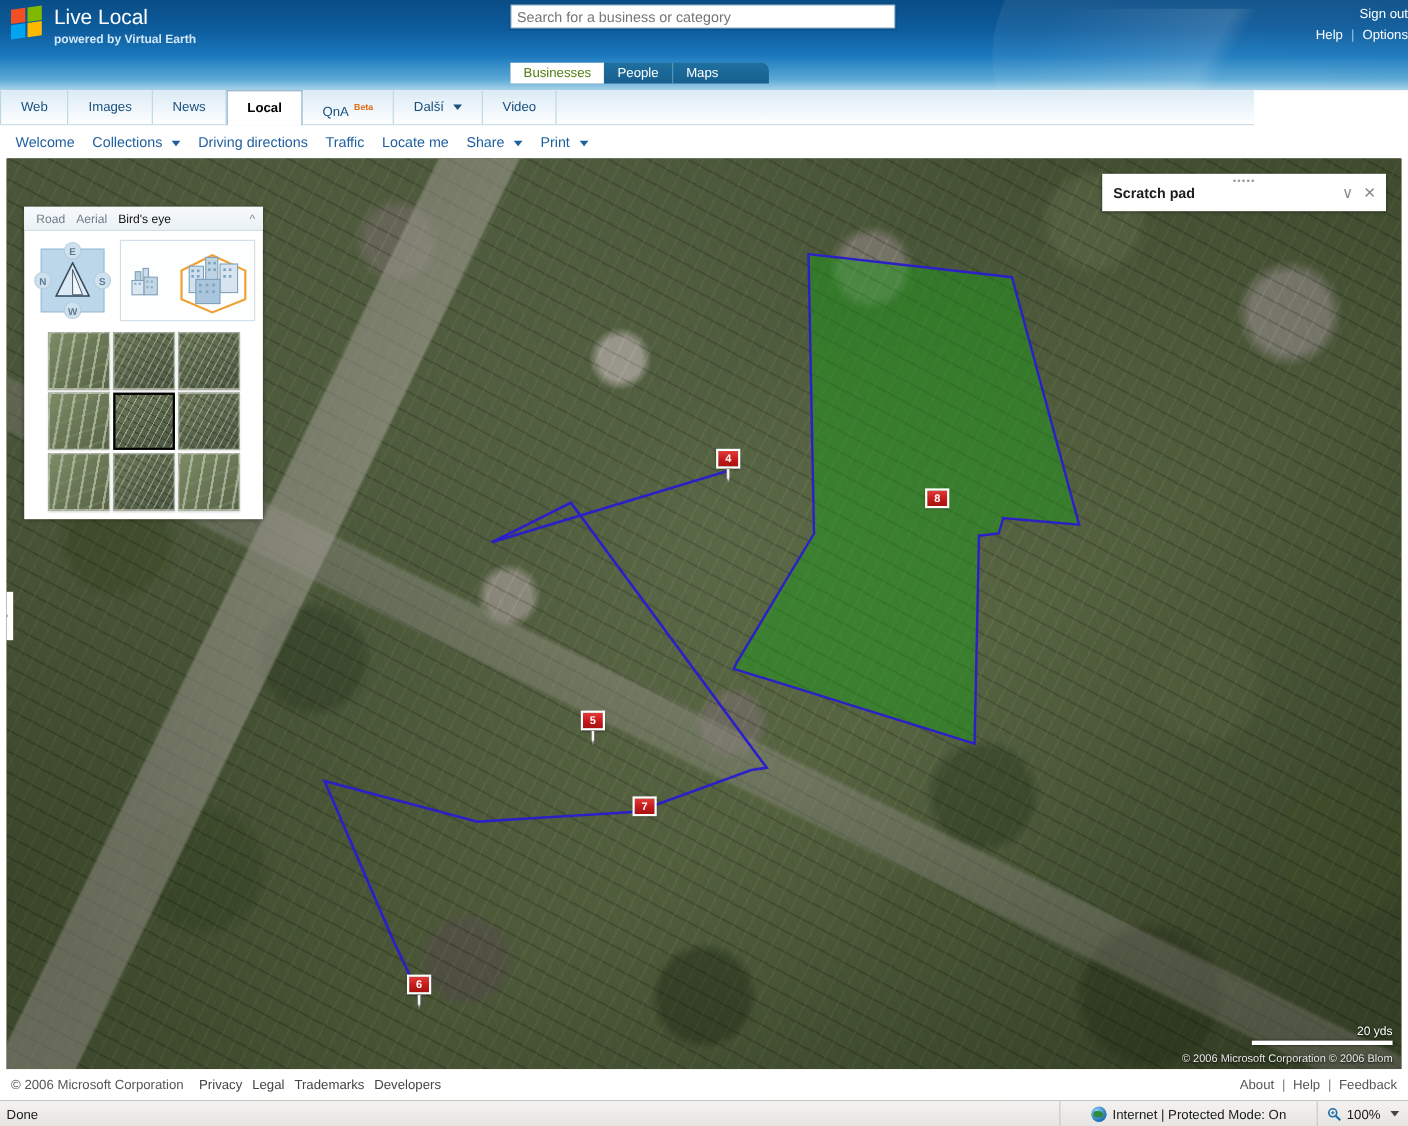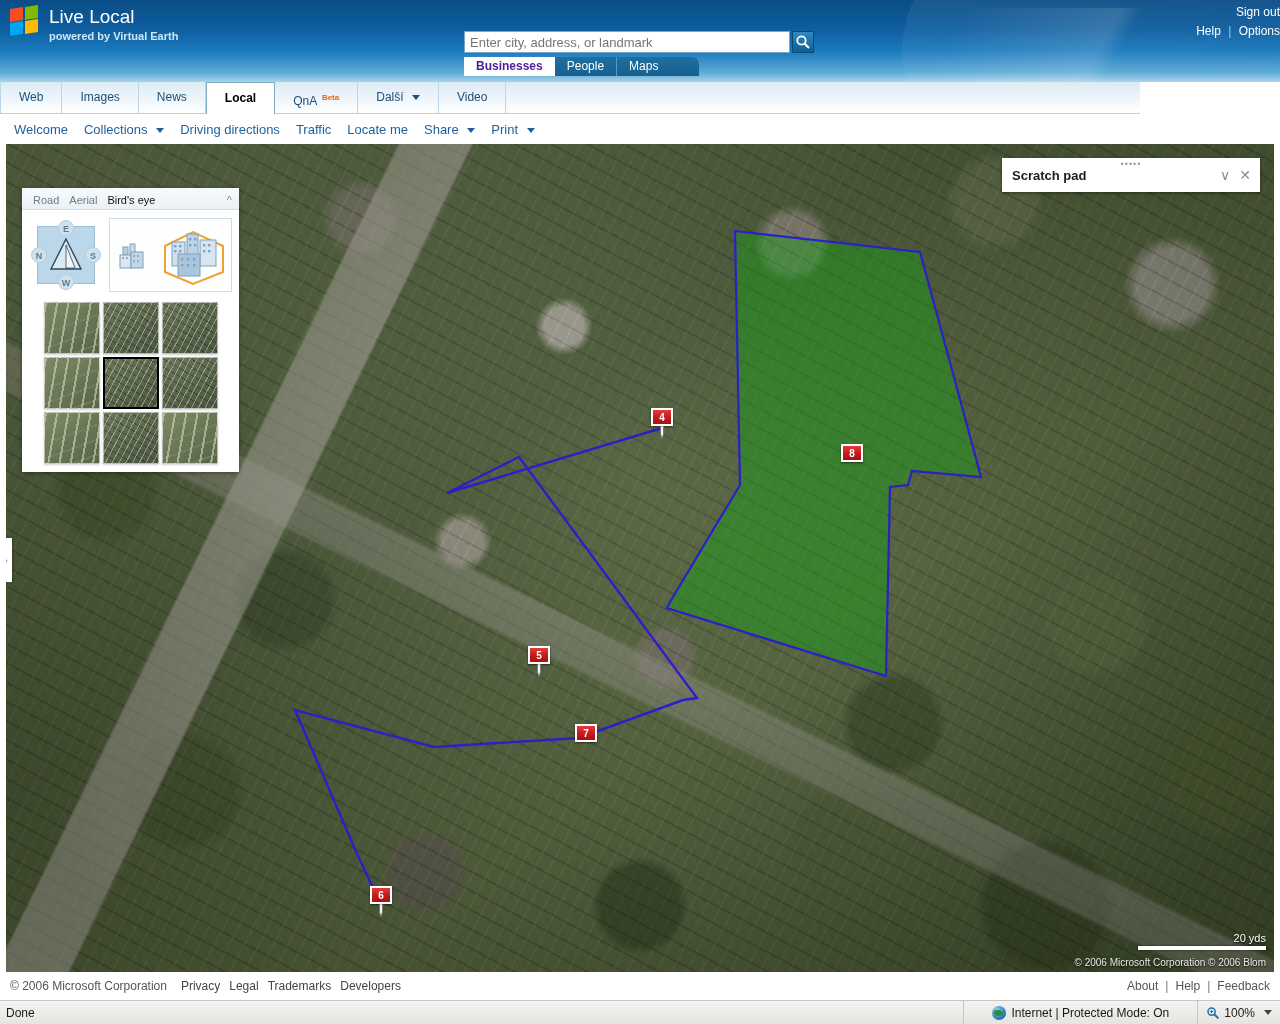--- a/index.html
+++ b/index.html
@@ -93,21 +93,21 @@
     display:flex;
   }
   #scopetabs .st {
     height: 19px; line-height: 19px; padding: 0 12px;
     color:#ffffff; font-size: 12px; cursor:pointer;
     border-right: 1px solid #4e9cc4;
     white-space: nowrap;
   }
   #scopetabs .st:last-child { border-right: none; }
   #scopetabs .st.on {
-    background:#ffffff; color:#4c1d95; font-weight: bold;
+    background:#ffffff; color:#4d7c0f; font-weight: normal;
     border-right: none;
   }
 
   
   #navtabs {
     position: relative;
     width: 1140px; height: 32px;
     background: linear-gradient(to bottom,#dceaf4 0%, #eef6fb 55%, #ffffff 100%);
     border-bottom: 1px solid #b9d2e3;
   }
@@ -405,30 +405,24 @@
 
   <div id="account">
     <div><a href="#">Sign out</a></div>
     <div>
       <a href="#">Help</a>
       <span class="sep">|</span>
       <a href="#">Options</a>
     </div>
   </div>
 
-
-  <div id="row2">
-    <input id="q2" type="text" placeholder="Enter city, address, or landmark" style="">
-    <button id="gobtn">
-      <svg width="16" height="16" viewBox="0 0 16 16">
-        <circle cx="6.5" cy="6.5" r="4.2" fill="none" stroke="#ffffff" stroke-width="1.8"></circle>
-        <line x1="9.6" y1="9.6" x2="14" y2="14" stroke="#ffffff" stroke-width="2.2"></line>
-      </svg>
-    </button>
-  </div>
+  <div id="searchbox">
+    <input id="q1" type="text" placeholder="Search for a business or category" style="">
+  </div>
+
 
   <div id="scopetabs">
     <div class="st on">Businesses</div>
     <div class="st">People</div>
     <div class="st">Maps</div>
   </div>
 </div>
 
 <div id="navtabs">
   <div class="tabs">

